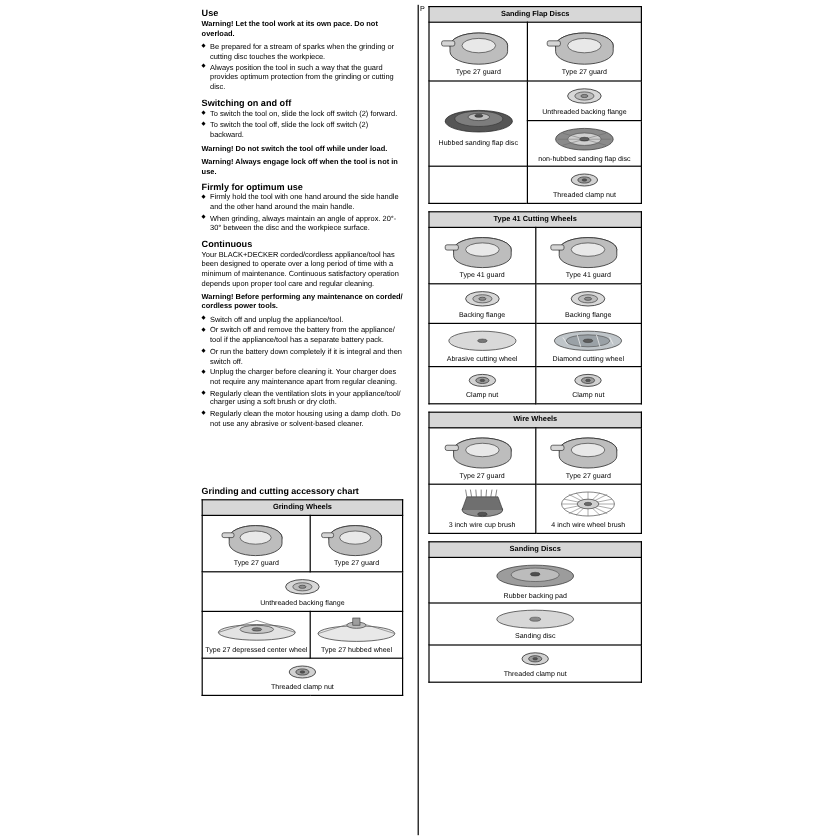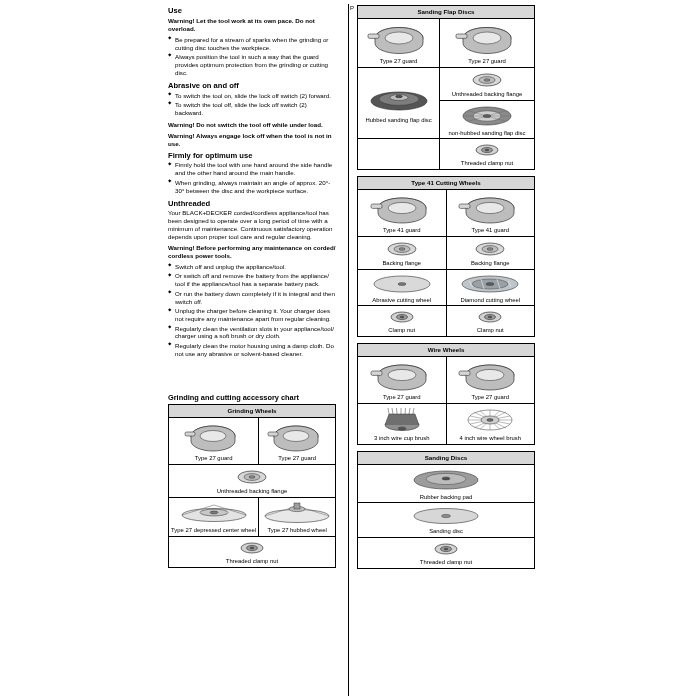--- a/index.html
+++ b/index.html
@@ -104,21 +104,21 @@
   }
   .art {
     display: block;
     margin: 0 auto;
   }
 
   
   .left-chart-title {
     font-weight: bold;
     font-size: 7.4px;
-    margin: 0 0 2px 0;
+    margin: 12px 0 2px 0;
   }
   #left-grinding-chart {
     position: absolute;
     left: 168px;
     top: 393px;
     width: 168px;
   }
 
   
   .right-col {
@@ -146,35 +146,35 @@
 
   <div class="left-col">
 
     <div class="sec-head">Use</div>
     <p class="body warn">Warning! Let the tool work at its own pace. Do not overload.</p>
     <ul class="bul">
       <li>Be prepared for a stream of sparks when the grinding or cutting disc touches the workpiece.</li>
       <li>Always position the tool in such a way that the guard provides optimum protection from the grinding or cutting disc.</li>
     </ul>
 
-    <div class="sec-head">Abrasive on and off</div>
+    <div class="sec-head">Switching on and off</div>
     <ul class="bul">
       <li>To switch the tool on, slide the lock off switch (2) forward.</li>
       <li>To switch the tool off,  slide the lock off switch (2) backward.</li>
     </ul>
     <p class="body warn">Warning! Do not switch the tool off while under load.</p>
     <p class="body warn">Warning! Always engage lock off when the tool is not in use.</p>
 
     <div class="sec-head">Firmly for optimum use</div>
     <ul class="bul">
       <li>Firmly hold the tool with one hand around the side handle and the other hand around the main handle.</li>
       <li>When grinding, always maintain an angle of approx. 20°- 30° between the disc and the workpiece surface.</li>
     </ul>
 
-    <div class="sec-head">Unthreaded</div>
+    <div class="sec-head">Continuous</div>
     <p class="body">Your BLACK+DECKER corded/cordless appliance/tool has been designed to operate over a long period of time with a minimum of maintenance. Continuous satisfactory operation depends upon proper tool care and regular cleaning.</p>
     <p class="body warn">Warning! Before performing any maintenance on corded/ cordless power tools.</p>
     <ul class="bul">
       <li>Switch off and unplug the appliance/tool.</li>
       <li>Or switch off and remove the battery from the appliance/ tool if the appliance/tool has a separate battery pack.</li>
       <li>Or run the battery down completely if it is integral and then switch off.</li>
       <li>Unplug the charger before cleaning it. Your charger does not require any maintenance apart from regular cleaning.</li>
       <li>Regularly clean the ventilation slots in your appliance/tool/ charger using a soft brush or dry cloth.</li>
       <li>Regularly clean the motor housing using a damp cloth. Do not use any abrasive or solvent-based cleaner.</li>
     </ul>

